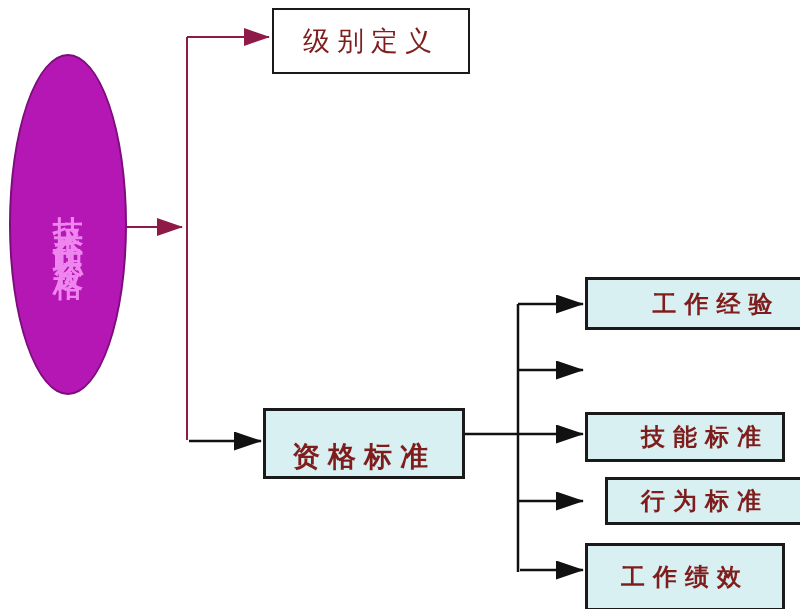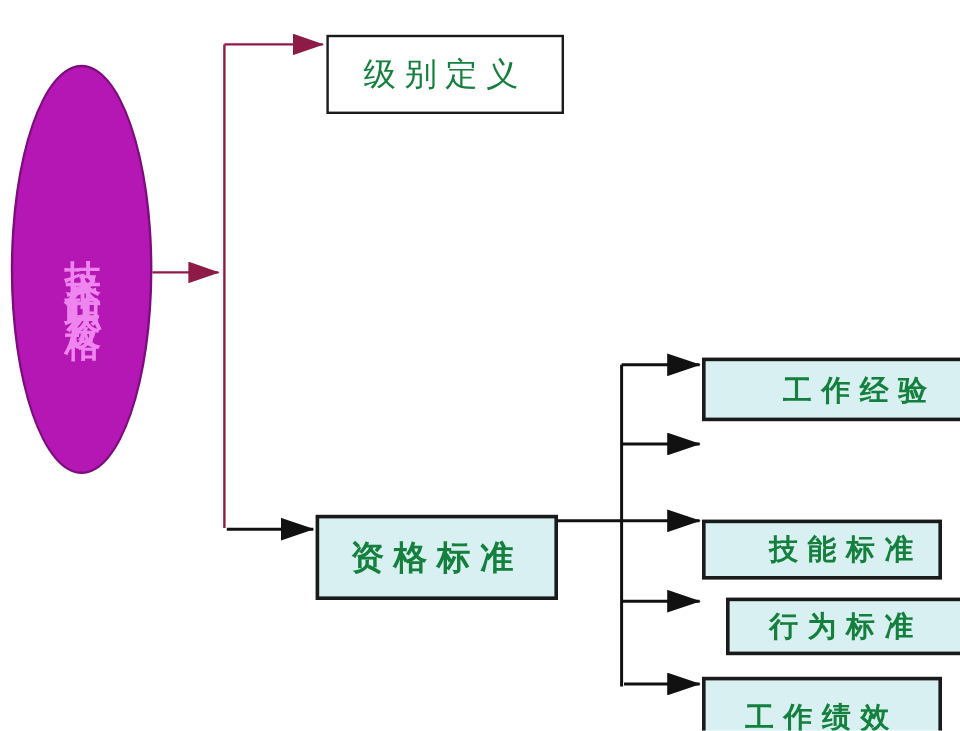--- a/index.html
+++ b/index.html
@@ -57,24 +57,23 @@
     letter-spacing: 11px;
     line-height: 1;
     user-select: none;
   }
   .node {
     position: absolute;
     box-sizing: border-box;
     display: flex;
     align-items: center;
     justify-content: center;
-    color: #15803d;
+    color: #7f1d1d;
     background: var(--box-cyan-bg, #d9f0f2);
     border: 3px solid var(--box-border, #1a1a1a);
-    margin-top: 21px;
   }
   .node span { white-space: nowrap; }
   .node-white {
     background: var(--box-white-bg, #ffffff);
     border-width: 2px;
     font-size: 27px;
     font-weight: 400;
     letter-spacing: 7px;
   }
   .node-main {
@@ -82,21 +81,21 @@
     font-weight: 700;
     letter-spacing: 8px;
   }
   .node-leaf {
     font-size: 24px;
     font-weight: 700;
     letter-spacing: 8px;
   }
   
   #node-level-definition      { left: 272px; top: 8px;   width: 198px; height: 66px; }
-  #node-qualification-standard{ left: 263px; top: 408px; width: 202px; height: 71px; }
+  #node-qualification-standard{ left: 263px; top: 408px; width: 202px; height: 71px; align-items: flex-end; }
   #node-leaf-0 { left: 585px; top: 277px; width: 218px; height: 53px; padding-left: 45px; }
   #node-leaf-1 { left: 585px; top: 345px; width: 200px; height: 50px; }
   #node-leaf-2 { left: 585px; top: 412px; width: 200px; height: 50px; padding-left: 40px; }
   #node-leaf-3 { left: 605px; top: 477px; width: 200px; height: 48px; }
   #node-leaf-4 { left: 585px; top: 543px; width: 200px; height: 68px; }
 </style>
 </head>
 <body>
 
 <div class="canvas">

